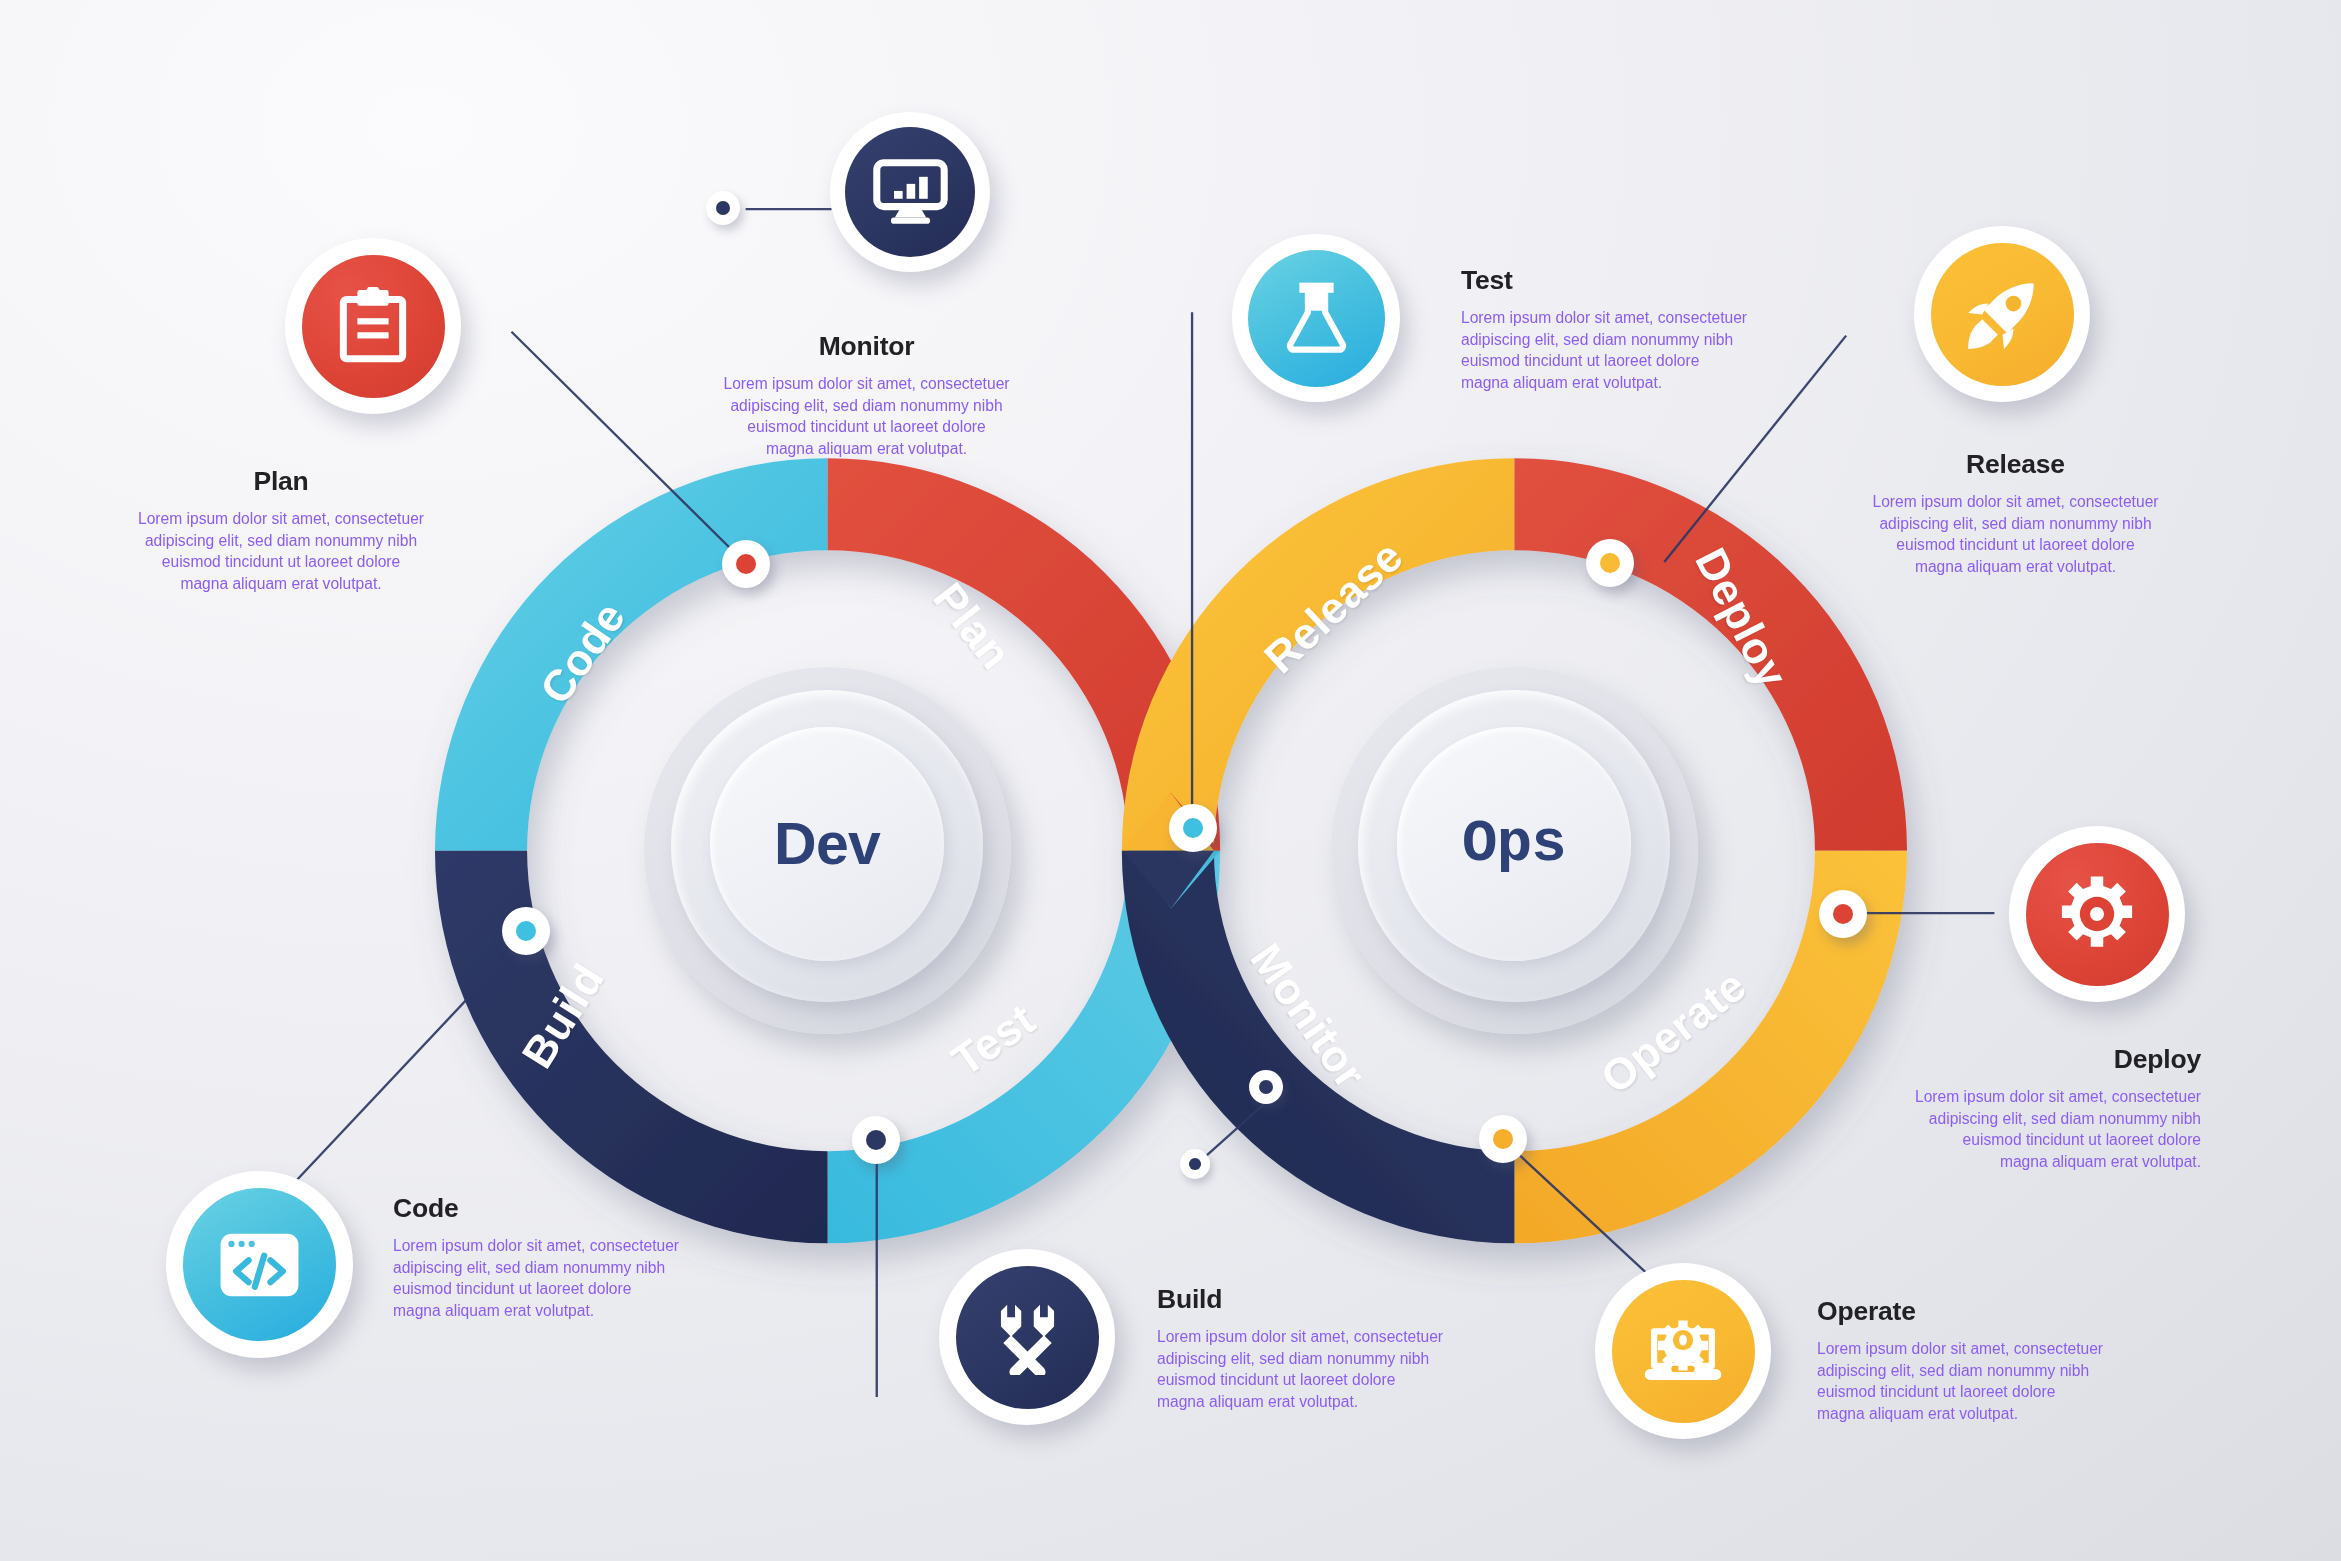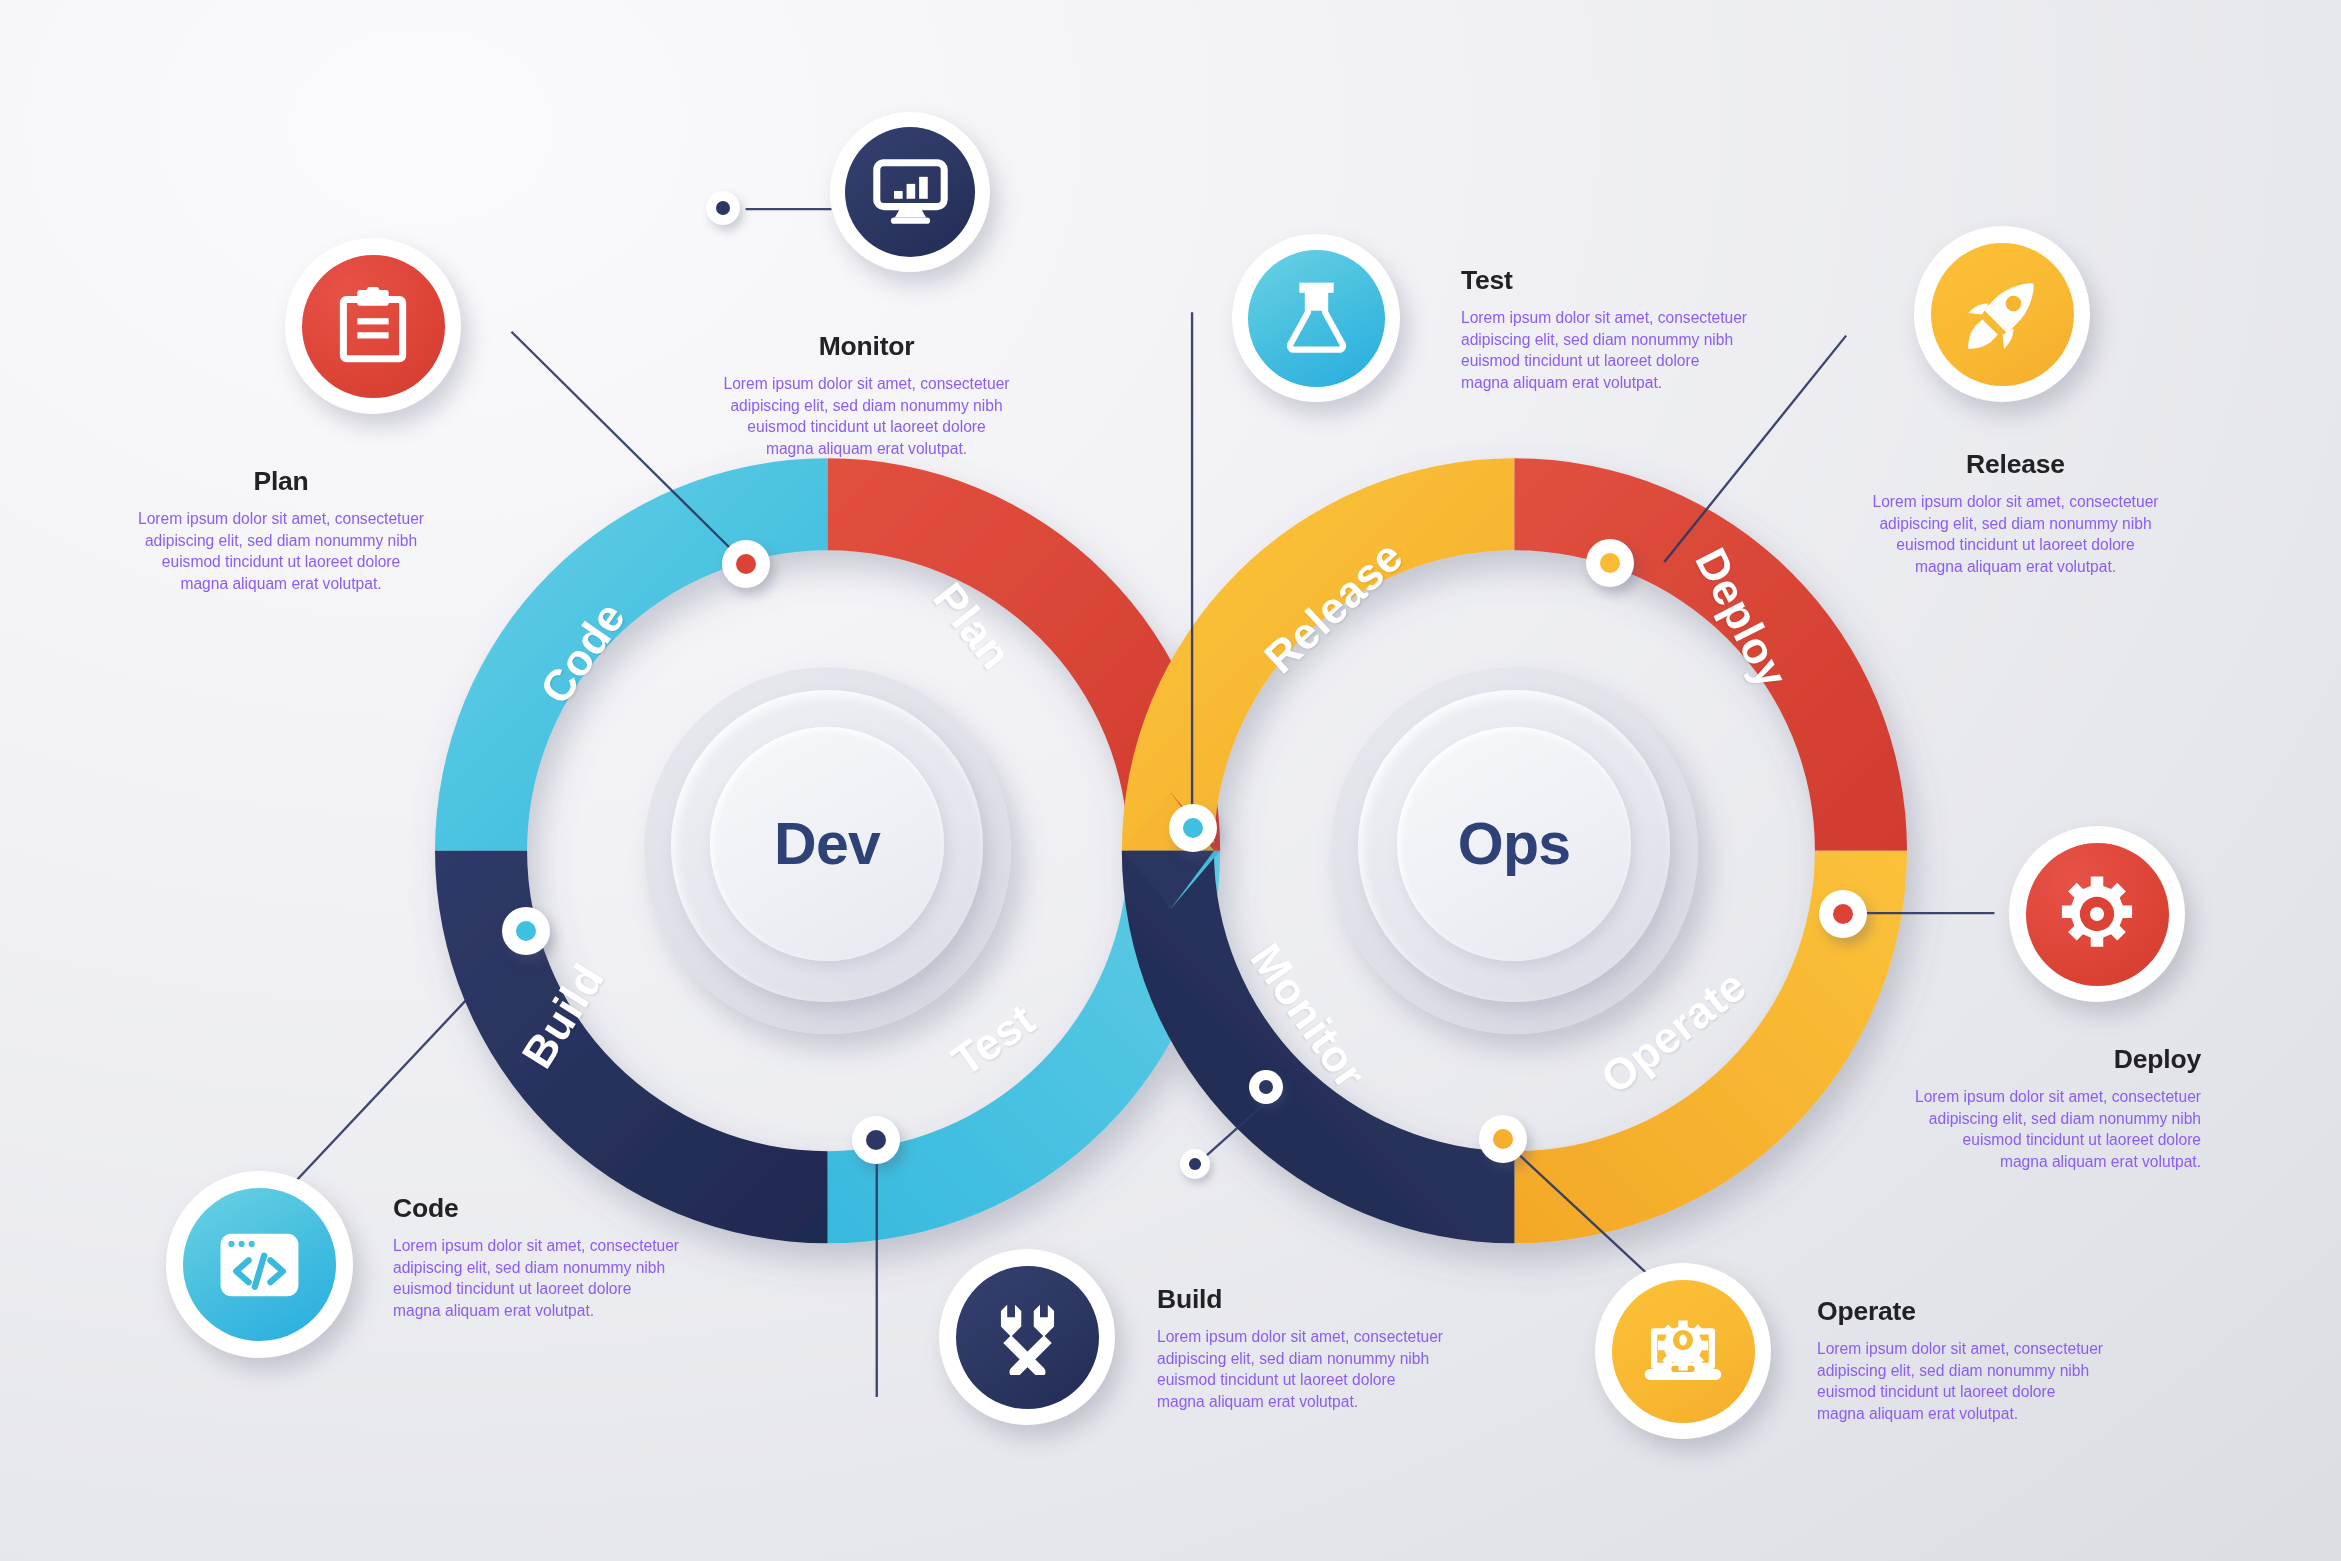--- a/index.html
+++ b/index.html
@@ -289,21 +289,21 @@
 </svg>
 
 <div class="hub hub-outer" style="left:644px; top:667px;">
   <div class="hub hub-mid">
     <div class="hub hub-inner">
       <div class="hub-label">Dev</div>
     </div>
   </div>
 </div>
 
-<div class="hub hub-outer" style="left:1331px; top:667px;">
+<div class="hub hub-outer" style="left:1331px; top:667px;font-family:Liberation Mono, monospace;">
   <div class="hub hub-mid">
     <div class="hub hub-inner">
       <div class="hub-label">Ops</div>
     </div>
   </div>
 </div>
 
 <div class="seg-word" style="left:925px; top:601px; transform:rotate(52deg);">Plan</div>
 <div class="seg-word" style="left:527px;  top:628px; transform:rotate(-55deg);">Code</div>
 <div class="seg-word" style="left:507px;  top:991px; transform:rotate(-58deg);">Build</div>

